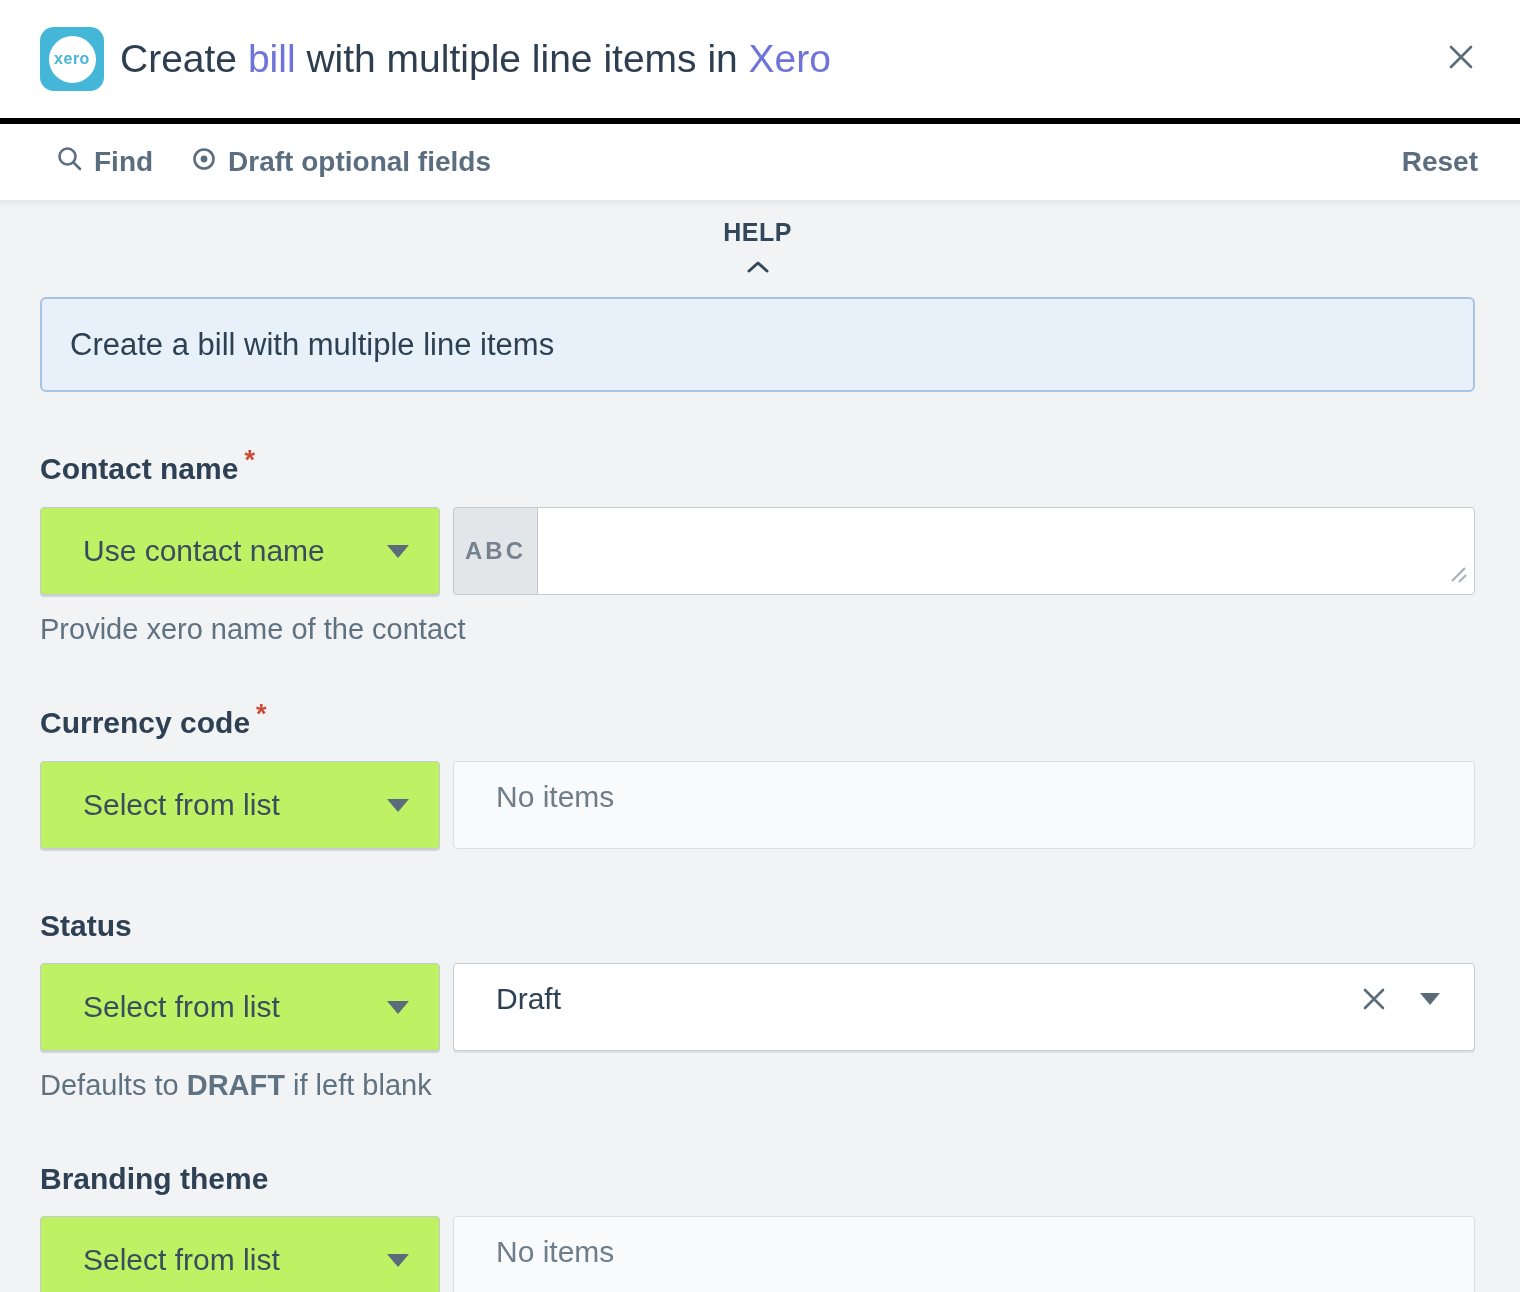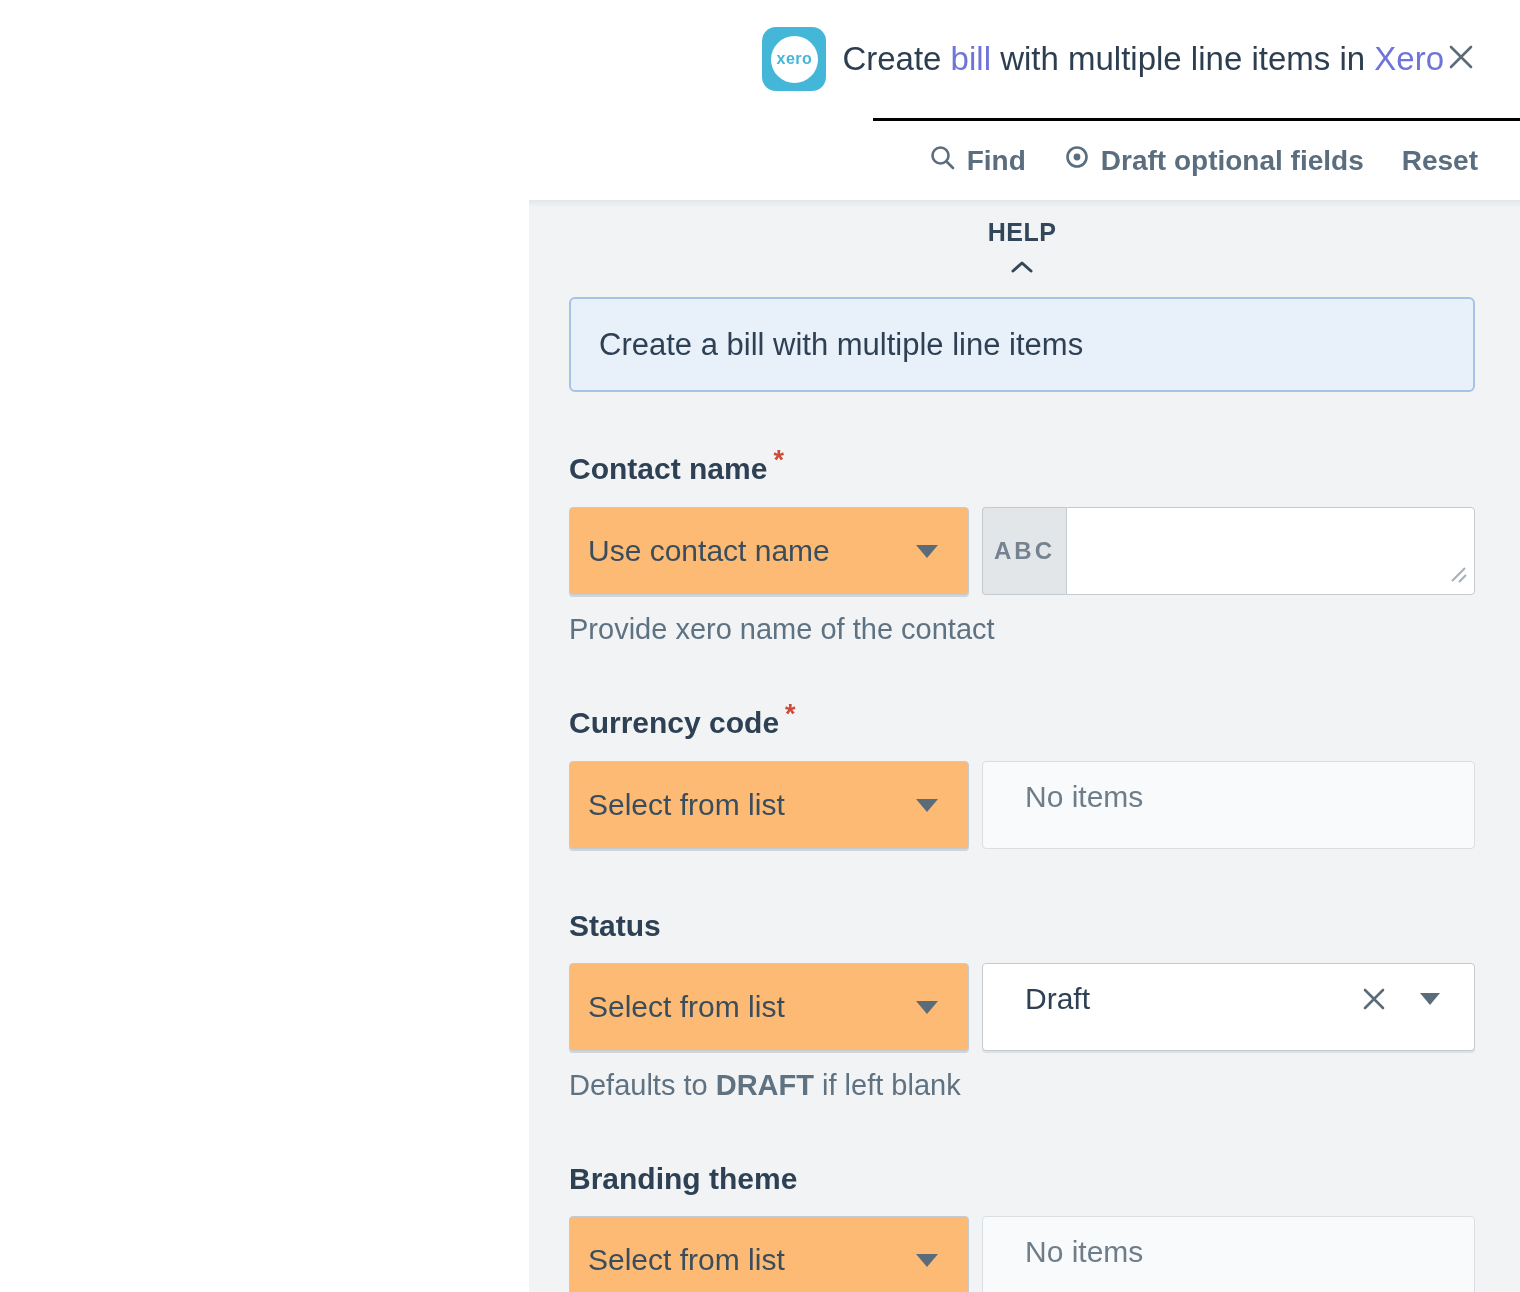--- a/index.html
+++ b/index.html
@@ -1,48 +1,48 @@
 <!DOCTYPE html>
 <html><head>
 <meta charset="utf-8">
 <style>
   * { box-sizing: border-box; }
   html, body { margin: 0; padding: 0; background: #ffffff; }
   body { font-family: "Liberation Sans", sans-serif; color: #2e4154; }
 
-  .modal { width: 1520px; height: 1292px; display: flex; flex-direction: column; overflow: hidden; background: #fff; align-items: flex-end; }
+  .modal { width: 1520px; height: 1292px; display: flex; flex-direction: column; overflow: hidden; background: #fff; }
 
   
   .header { flex: 0 0 118px; display: flex; align-items: center; padding: 0 42px 0 40px; background: #fff; }
   .logo { width: 64px; height: 64px; border-radius: 14px; background: #44b7d9; display: flex; align-items: center; justify-content: center; flex: 0 0 auto; }
   .logo-circle { width: 47px; height: 47px; background: #fff; border-radius: 50%; display: flex; align-items: center; justify-content: center; }
   .logo-text { color: #44b7d9; font-size: 16px; font-weight: 700; letter-spacing: .5px; }
-  .title { margin-left: 16px; font-size: 33px; color: #2d3e50; white-space: nowrap; }
+  .title { margin-left: 16px; font-size: 39px; color: #2d3e50; white-space: nowrap; }
   .title .hl { color: #6f74d9; }
   .close-btn { margin-left: auto; width: 34px; height: 34px; display: flex; align-items: center; justify-content: center; cursor: pointer; }
 
   
-  .toolbar { flex: 0 0 82px; border-top: 3px solid #000000; display: flex; align-items: center; padding: 0 42px 0 56px; gap: 38px; background: #fff; }
+  .toolbar { flex: 0 0 82px; border-top: 6px solid #000000; display: flex; align-items: center; padding: 0 42px 0 56px; gap: 38px; background: #fff; }
   .tool-item { display: flex; align-items: center; gap: 11px; font-size: 28px; font-weight: 600; color: #5a6e7f; cursor: pointer; white-space: nowrap; }
   .tool-reset { margin-left: auto; }
 
   
   .content { flex: 1; background: #f1f3f5; padding: 18px 45px 0 40px; box-shadow: inset 0 10px 10px -10px rgba(40,60,80,0.14); }
 
   .help-row { display: flex; align-items: center; gap: 13px; flex-direction: column; }
   .help-label { font-size: 25px; font-weight: 700; letter-spacing: .5px; color: #33475b; }
   .help-box { margin-top: 19px; height: 95px; background: #e8f0f9; border: 2px solid #a5c4e4; border-radius: 6px; display: flex; align-items: center; padding: 0 28px; font-size: 31px; color: #2e4154; }
 
   .field-section { margin-top: 60px; }
   .field-label { font-size: 30px; font-weight: 700; color: #2e4154; line-height: 34px; }
   .req { color: #cc4b37; font-size: 27px; font-weight: 700; margin-left: 6px; position: relative; top: -10px; }
 
   .control-row { margin-top: 20px; display: flex; gap: 13px; height: 88px; align-items: stretch; }
 
-  .dropdown { flex: 0 0 400px; background: #fdba74; border: 1px solid #c3cad0; border-radius: 4px; display: flex; align-items: center; padding: 0 30px 0 18px; box-shadow: 0 2px 0 rgba(130,145,160,0.30); cursor: pointer; }
+  .dropdown { flex: 0 0 400px; background: #bef264; border: 1px solid #c3cad0; border-radius: 4px; display: flex; align-items: center; padding: 0 30px 0 42px; box-shadow: 0 2px 0 rgba(130,145,160,0.30); cursor: pointer; }
   .dropdown-label { font-size: 30px; color: #3a4d5d; }
   .caret { margin-left: auto; width: 0; height: 0; border-left: 11px solid transparent; border-right: 11px solid transparent; border-top: 13px solid #5a6b7a; }
 
   .input-group { flex: 1; display: flex; }
   .prefix { flex: 0 0 84px; background: #e2e6e9; border: 1px solid #c3cad0; border-right: none; border-radius: 4px 0 0 4px; display: flex; align-items: center; justify-content: center; font-size: 24px; font-weight: 700; letter-spacing: 3px; color: #76828f; }
   .textarea-wrap { flex: 1; position: relative; }
   textarea.field-input { width: 100%; height: 100%; border: 1px solid #c3cad0; border-radius: 0 4px 4px 0; resize: none; font-family: inherit; font-size: 30px; color: #2e4154; padding: 12px 22px; outline: none; background: #fff; display: block; }
   .resize-handle { position: absolute; right: 7px; bottom: 7px; pointer-events: none; }
 
   .value-field { flex: 1; background: #fff; border: 1px solid #c3cad0; border-radius: 4px; display: flex; align-items: center; padding: 0 34px 16px 42px; font-size: 30px; color: #2e4154; box-shadow: 0 2px 0 rgba(130,145,160,0.18); }

